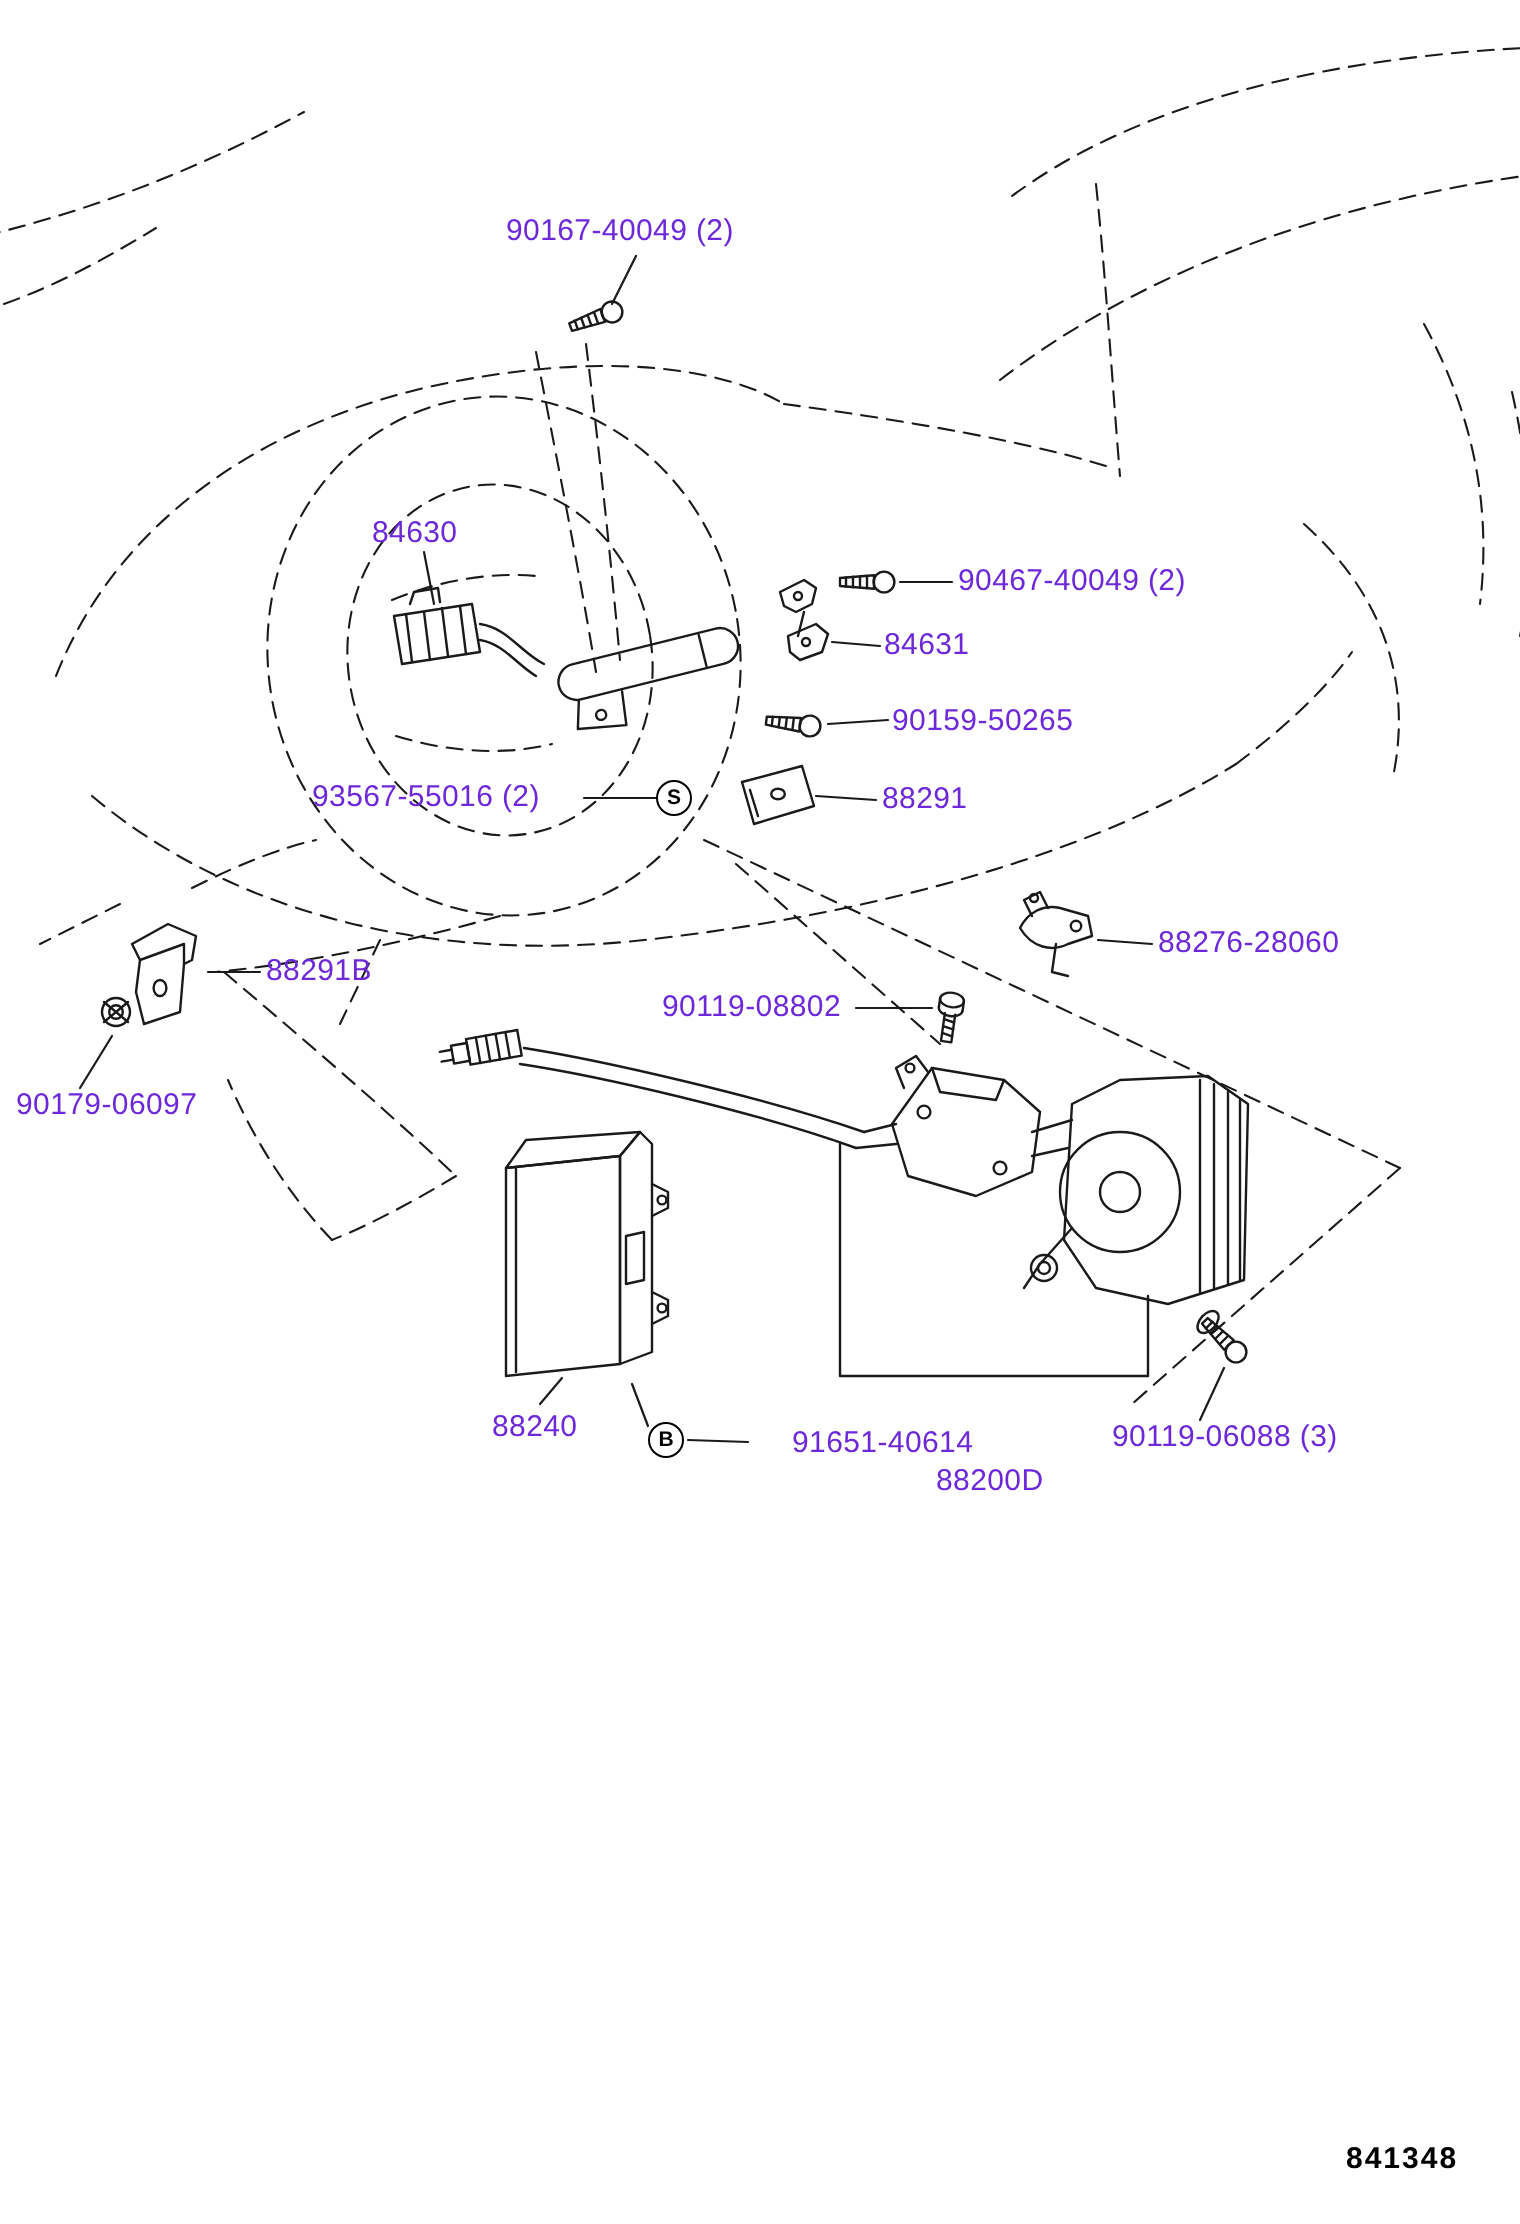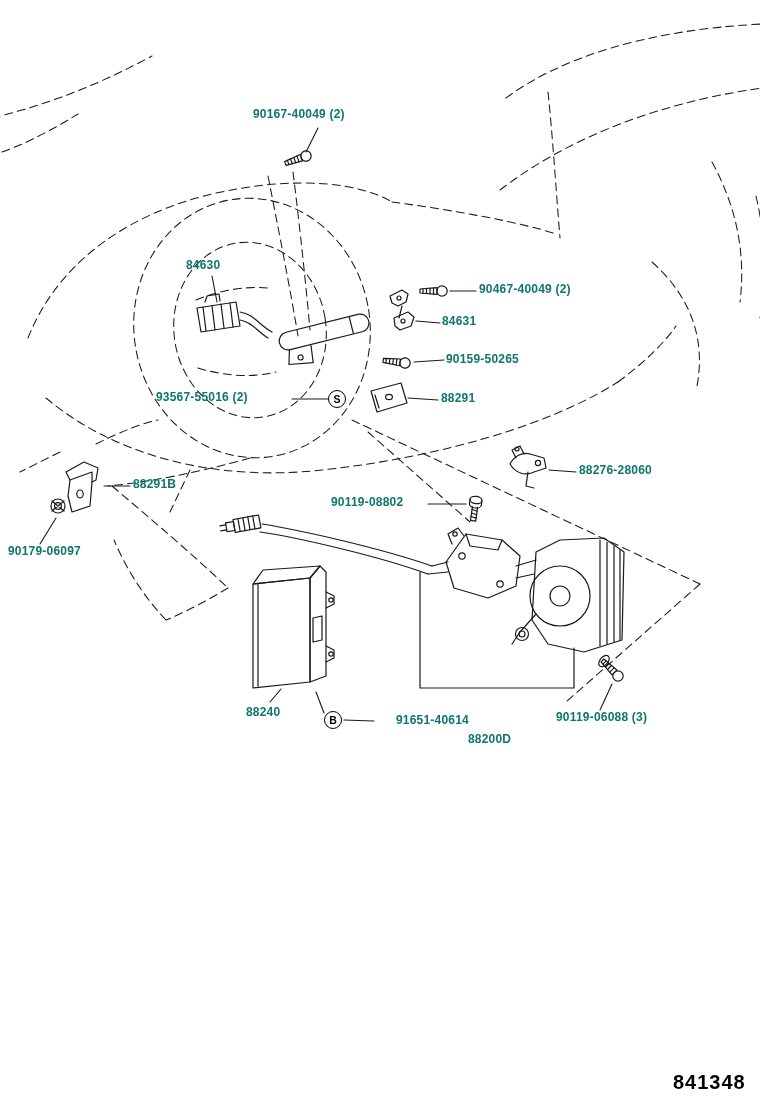--- a/index.html
+++ b/index.html
@@ -9,29 +9,29 @@
     overflow:hidden; font-family:"Liberation Sans", sans-serif; color:#000;
   }
   .stage svg { position:absolute; left:0; top:0; }
   svg path, svg rect, svg circle, svg ellipse, svg line {
     fill:none; stroke:#1a1a1a; stroke-width:1.2;
     stroke-linecap:round; stroke-linejoin:round;
   }
   g.dash path, g.dash ellipse { stroke-dasharray:8 5; stroke-width:1.05; }
   g.leaders path { stroke-width:1.1; }
   .lbl {
-    position:absolute; font-size:12px; font-weight:700; white-space:nowrap;
-    letter-spacing:0.2px; color:#0f766e;
+    position:absolute; font-size:15px; font-weight:400; white-space:nowrap;
+    letter-spacing:0.2px; color:#6d28d9;
   }
   .sym {
     position:absolute; width:18px; height:18px; border:1.6px solid #000;
     border-radius:50%; display:flex; align-items:center; justify-content:center;
     font-size:10.5px; font-weight:700; background:#fff;
   }
-  .drawing-no { position:absolute; font-size:20px; font-weight:700; letter-spacing:1px; }
+  .drawing-no { position:absolute; font-size:15px; font-weight:700; letter-spacing:1px; }
 </style>
 </head>
 <body>
 
 <div class="stage">
 
   <svg width="760" height="1112" viewBox="0 0 760 1112">
 
     <defs>
       <g id="screwH">

